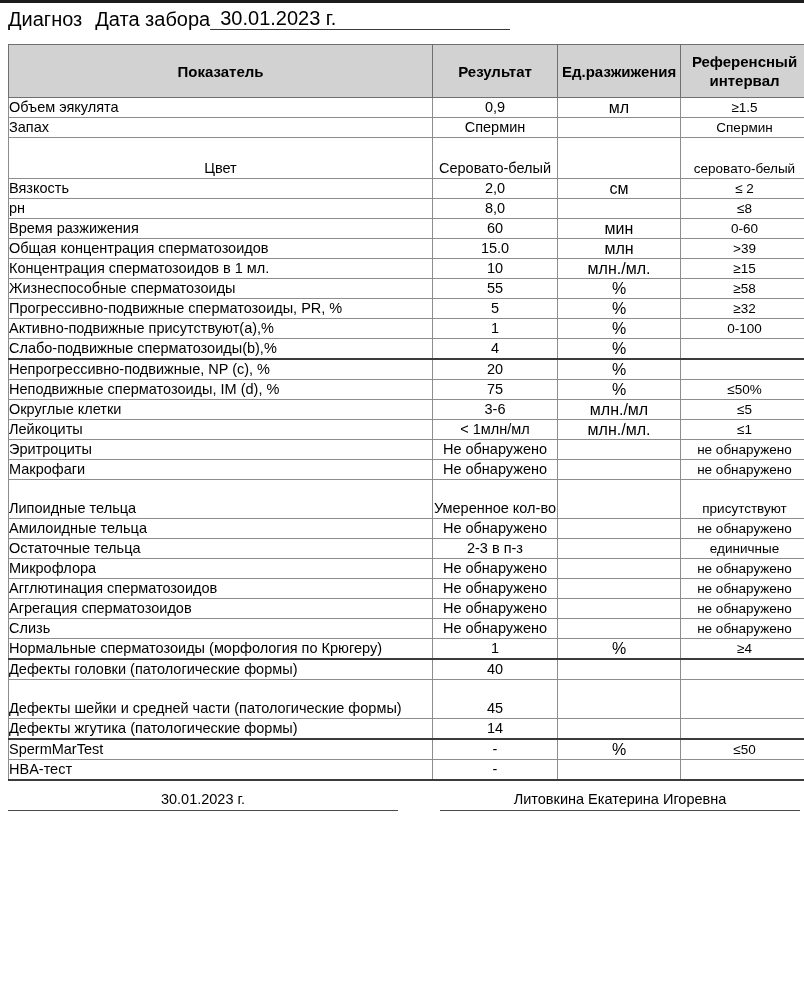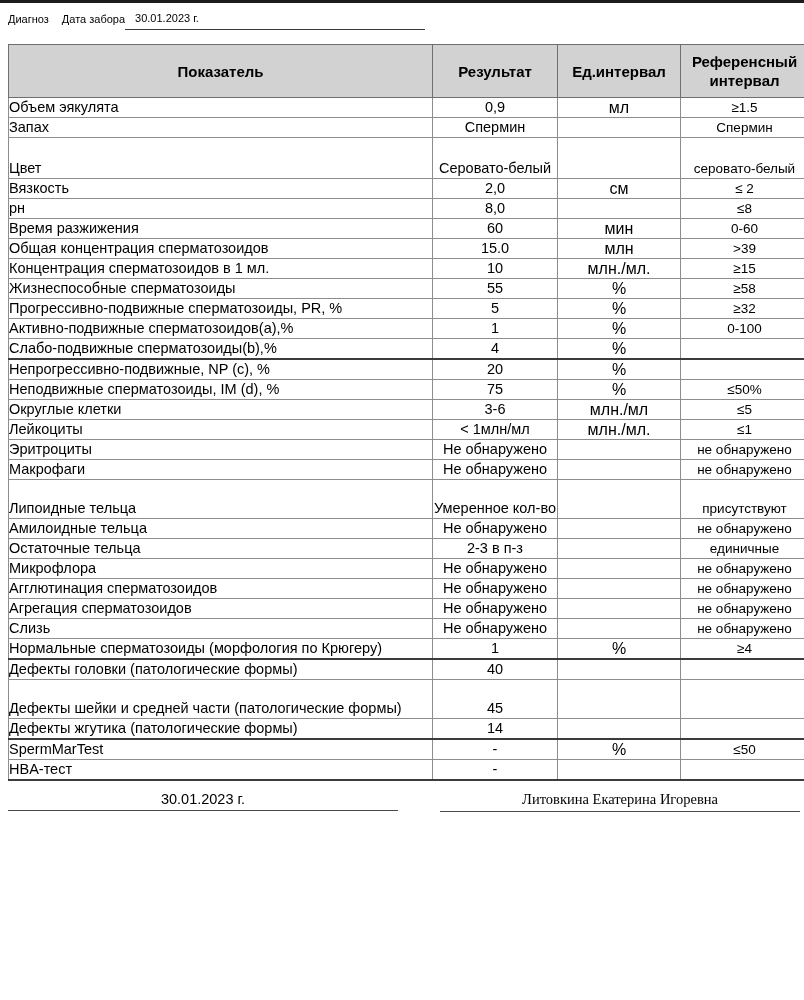--- a/index.html
+++ b/index.html
@@ -30,21 +30,21 @@
     position: absolute;
     top: 0; left: 0;
     width: 804px;
   }
 
   
   .meta-row {
     display: flex;
     align-items: flex-end;
     padding: 9px 0 0 0;
-    font-size: 11px;
+    font-size: 20px;
     line-height: 18px;
   }
   .meta-label {
     white-space: nowrap;
     padding: 0 0 2px 8px;
   }
   .meta-value {
     border-bottom: 1.4px solid #3a3a3a;
     padding: 0 0 2px 10px;
     white-space: nowrap;
@@ -110,21 +110,21 @@
     line-height: 19px;
   }
   td.cell-unit { font-size: 16px; }
   td.cell-ref  { font-size: 13.5px; }
 
   
   tr.heavy-top > td { border-top: 2px solid #3b3b3b; }
   tr.heavy-bottom > td { border-bottom: 2px solid #3b3b3b; }
 
   
-  tr.tall > td { height: 40px; }
+  tr.tall > td { height: 40px; text-align: center; }
   tr.tall2 > td { height: 38px; }
 
   
   .footer {
     margin-top: 10px;
     display: flex;
     font-size: 14.5px;
     padding-left: 8px;
   }
   .sign-block {
@@ -133,21 +133,21 @@
   .sign-block .sign-text {
     padding-bottom: 3px;
     white-space: nowrap;
   }
   .sign-block .sign-line {
     border-top: 1.6px solid #4a4a4a;
     height: 0;
   }
   .sign-date { width: 390px; }
   .sign-date .sign-line { width: 390px; }
-  .sign-doctor { width: 360px; margin-left: 42px; font-family: Liberation Serif, serif; }
+  .sign-doctor { width: 360px; margin-left: 42px; }
   .sign-doctor .sign-line { width: 360px; }
 </style>
 </head>
 <body>
 
 <div class="scan-top-strip"></div>
 
 <div class="page">
 
   <div class="meta-row">
@@ -161,21 +161,21 @@
       <colgroup>
         <col class="c-name">
           <col class="c-res">
           <col class="c-unit">
           <col class="c-ref">
       </colgroup>
       <thead>
         <tr>
           <th class="th-name">Показатель</th>
           <th>Результат</th>
-          <th>Ед.интервал</th>
+          <th>Ед.разжижения</th>
           <th>Референсный интервал</th>
         </tr>
       </thead>
       <tbody id="results-body">
           <tr>
             <td class="cell-name">Объем эякулята</td>
             <td class="cell-res">0,9</td>
             <td class="cell-unit">мл</td>
             <td class="cell-ref">≥1.5</td>
           </tr>
@@ -227,21 +227,21 @@
             <td class="cell-unit">%</td>
             <td class="cell-ref">≥58</td>
           </tr>
           <tr>
             <td class="cell-name">Прогрессивно-подвижные сперматозоиды, PR, %</td>
             <td class="cell-res">5</td>
             <td class="cell-unit">%</td>
             <td class="cell-ref">≥32</td>
           </tr>
           <tr>
-            <td class="cell-name">Активно-подвижные сперматозоидов(a),%</td>
+            <td class="cell-name">Активно-подвижные присутствуют(a),%</td>
             <td class="cell-res">1</td>
             <td class="cell-unit">%</td>
             <td class="cell-ref">0-100</td>
           </tr>
           <tr>
             <td class="cell-name">Слабо-подвижные сперматозоиды(b),%</td>
             <td class="cell-res">4</td>
             <td class="cell-unit">%</td>
             <td class="cell-ref"></td>
           </tr>

